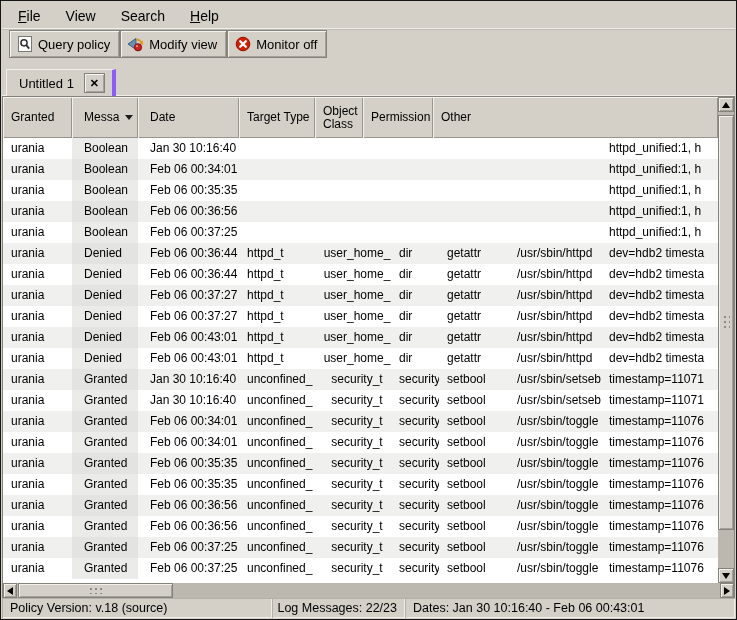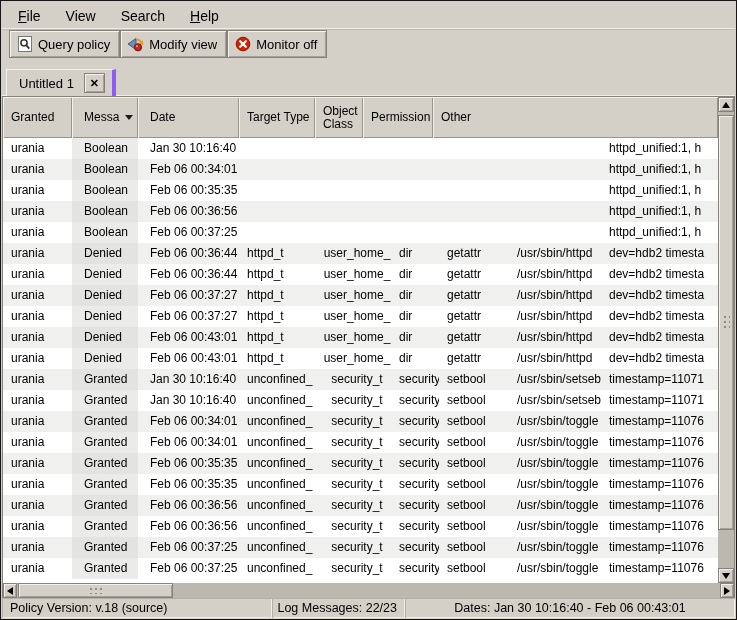--- a/index.html
+++ b/index.html
@@ -135,21 +135,21 @@
     position:absolute; left:1px; right:1px; bottom:1px; height:20px;
     display:flex; font-size:12.5px; background:#d4d0c8;
   }
   .status-cell {
     display:flex; align-items:center; overflow:hidden; white-space:nowrap;
     box-shadow: inset 1px 1px 0 #b3b0a8, inset -1px -1px 0 #f0eee8;
     padding:0 8px;
   }
   .status-left   { flex:0 0 270px; }
   .status-center { flex:0 0 133px; justify-content:flex-end; }
-  .status-right  { flex:1 1 auto; justify-content:center; }
+  .status-right  { flex:1 1 auto; justify-content:flex-start; }
 </style>
 </head>
 <body>
 
 <div class="window">
 
   <div class="menubar">
     <span class="menu-item mnemonic">File</span>
     <span class="menu-item">View</span>
     <span class="menu-item">Search</span>

